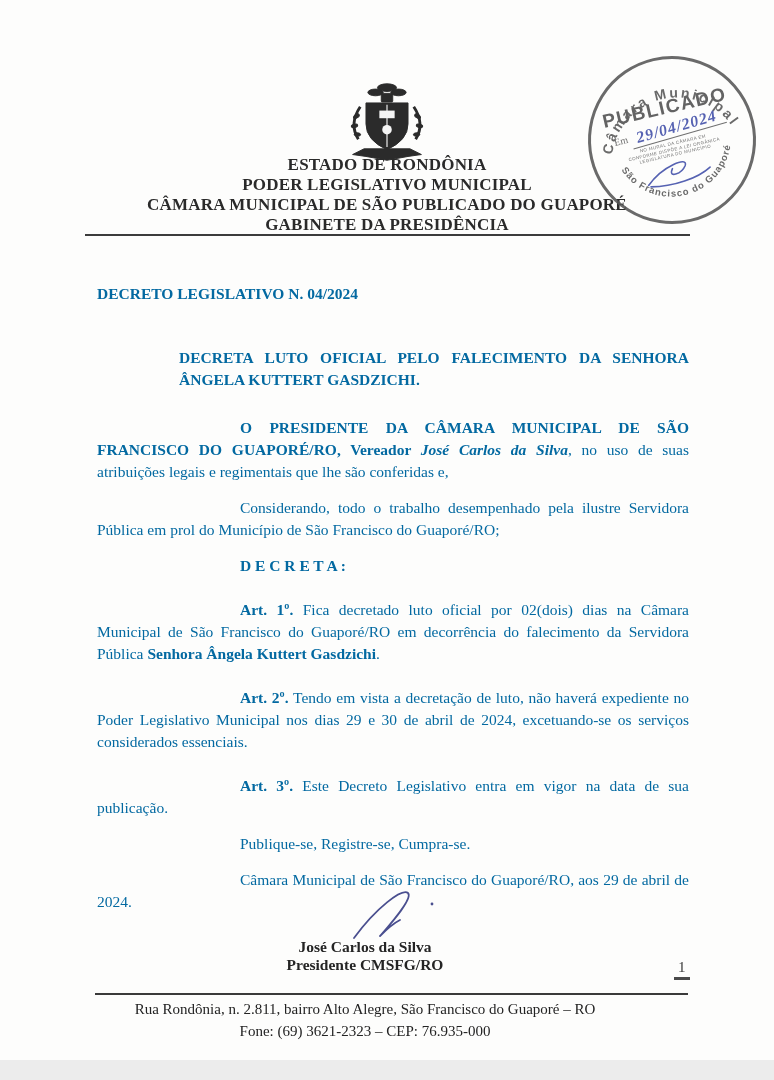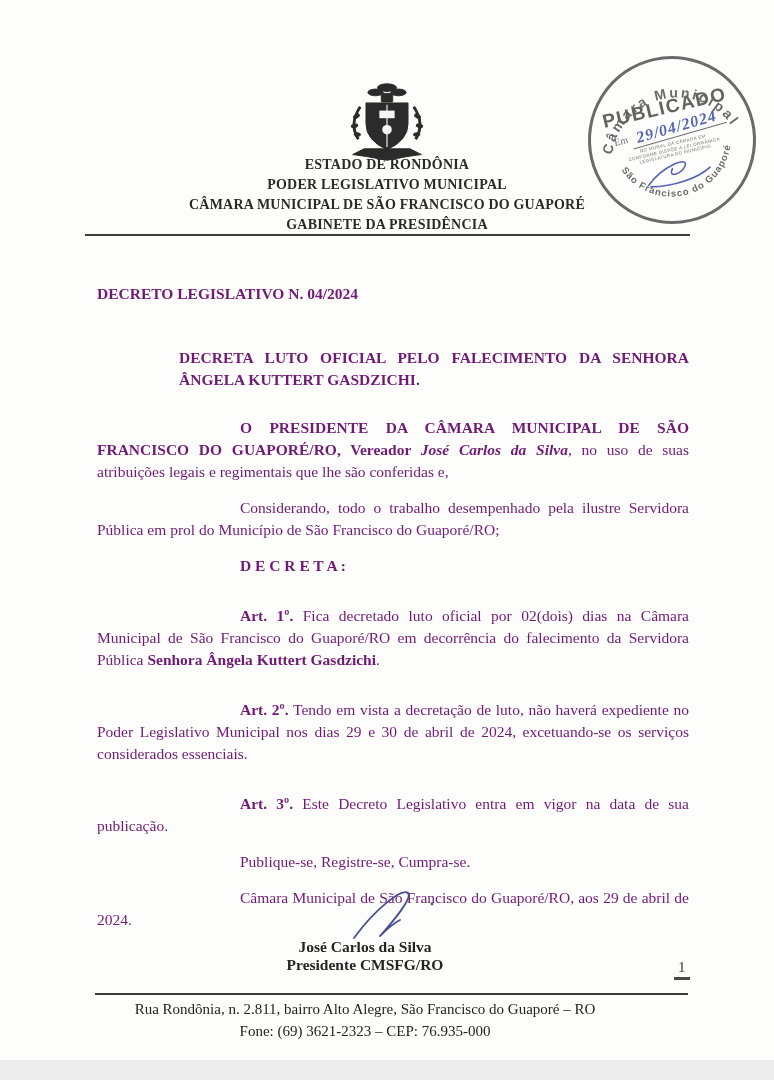--- a/index.html
+++ b/index.html
@@ -5,21 +5,21 @@
   html,body{margin:0;padding:0;background:#ffffff;}
   #page{
     position:relative;width:774px;height:1080px;margin:0 auto;
     background:#fdfdfc;overflow:hidden;
     font-family:"Liberation Serif", serif;color:#242424;
   }
   
   #coat-of-arms{position:absolute;left:327px;top:80px;width:120px;height:86px;}
   .org-block{
     position:absolute;left:0;top:155px;width:774px;text-align:center;
-    font-weight:bold;font-size:14px;line-height:20px;letter-spacing:.2px;color:#2a2a2a;
+    font-weight:bold;font-size:17px;line-height:20px;letter-spacing:.2px;color:#2a2a2a;
   }
   .header-rule{
     position:absolute;left:85px;top:234px;width:605px;height:2px;background:#3c3c3c;
   }
   
   #stamp{
     position:absolute;left:588px;top:56px;width:168px;height:168px;
     transform:rotate(-13deg);opacity:.88;
   }
   #stamp .ring{
@@ -39,30 +39,30 @@
     display:inline-block;font-style:italic;font-weight:bold;font-size:16px;
     color:#3f4da8;border-bottom:1.5px solid #5c5c5c;padding:0 8px 0 6px;
     transform:rotate(-3deg);letter-spacing:1px;
   }
   .stamp-fine{margin-top:3px;font-family:"Liberation Sans",sans-serif;
     font-size:4.5px;line-height:5.5px;color:#6a6a6a;letter-spacing:.4px;}
   .stamp-scribble{margin-top:1px;}
   
   #body-col{
     position:absolute;left:97px;top:283px;width:592px;
-    font-size:15.5px;line-height:22px;text-align:justify;color:#701a75;
+    font-size:15.5px;line-height:22px;text-align:justify;color:#0369a1;
   }
   .doc-title{font-weight:bold;margin:0 0 42px;text-align:left;}
   .epigraph{font-weight:bold;margin:0 0 26px 82px;}
   .para{margin:0 0 14px;text-indent:143px;}
   .para b{font-weight:bold;}
   .para .bi{font-weight:bold;font-style:italic;}
   .decreta{margin:12px 0 22px;text-indent:143px;font-weight:bold;text-align:left;}
   .plain{text-align:left;}
-  .mt-lg{margin-top:28px;}
+  .mt-lg{margin-top:22px;}
   
   #sig-squiggle{position:absolute;left:336px;top:886px;width:130px;height:60px;}
   #sig-block{
     position:absolute;left:245px;top:938px;width:240px;text-align:center;
     font-weight:bold;font-size:15.5px;line-height:17.5px;color:#242424;
   }
   
   #page-number{
     position:absolute;left:674px;top:959px;font-size:15px;color:#3a3a3a;
   }
@@ -103,21 +103,21 @@
       <ellipse cx="94" cy="48" rx="3.4" ry="1.8" transform="rotate(15 94 48)"></ellipse>
       <ellipse cx="91" cy="57" rx="3.4" ry="1.8" transform="rotate(-5 91 57)"></ellipse>
 
       <path d="M24 78 l12 -6 h48 l12 6 -14 2 -22 4 -22 -4 z"></path>
     </g>
   </svg>
 
   <div class="org-block">
     <div>ESTADO DE RONDÔNIA</div>
     <div>PODER LEGISLATIVO MUNICIPAL</div>
-    <div>CÂMARA MUNICIPAL DE SÃO FRANCISCO DO GUAPORÉ</div>
+    <div>CÂMARA MUNICIPAL DE SÃO PUBLICADO DO GUAPORÉ</div>
     <div>GABINETE DA PRESIDÊNCIA</div>
   </div>
   <div class="header-rule"></div>
 
   <div id="stamp">
     <div class="ring"></div>
     <svg class="arcs" viewBox="0 0 168 168">
       <defs>
         <path id="arcTop" d="M 20,92 A 66,66 0 0 1 148,92" fill="none"></path>
         <path id="arcBot" d="M 26,96 A 60,60 0 0 0 142,96" fill="none"></path>

